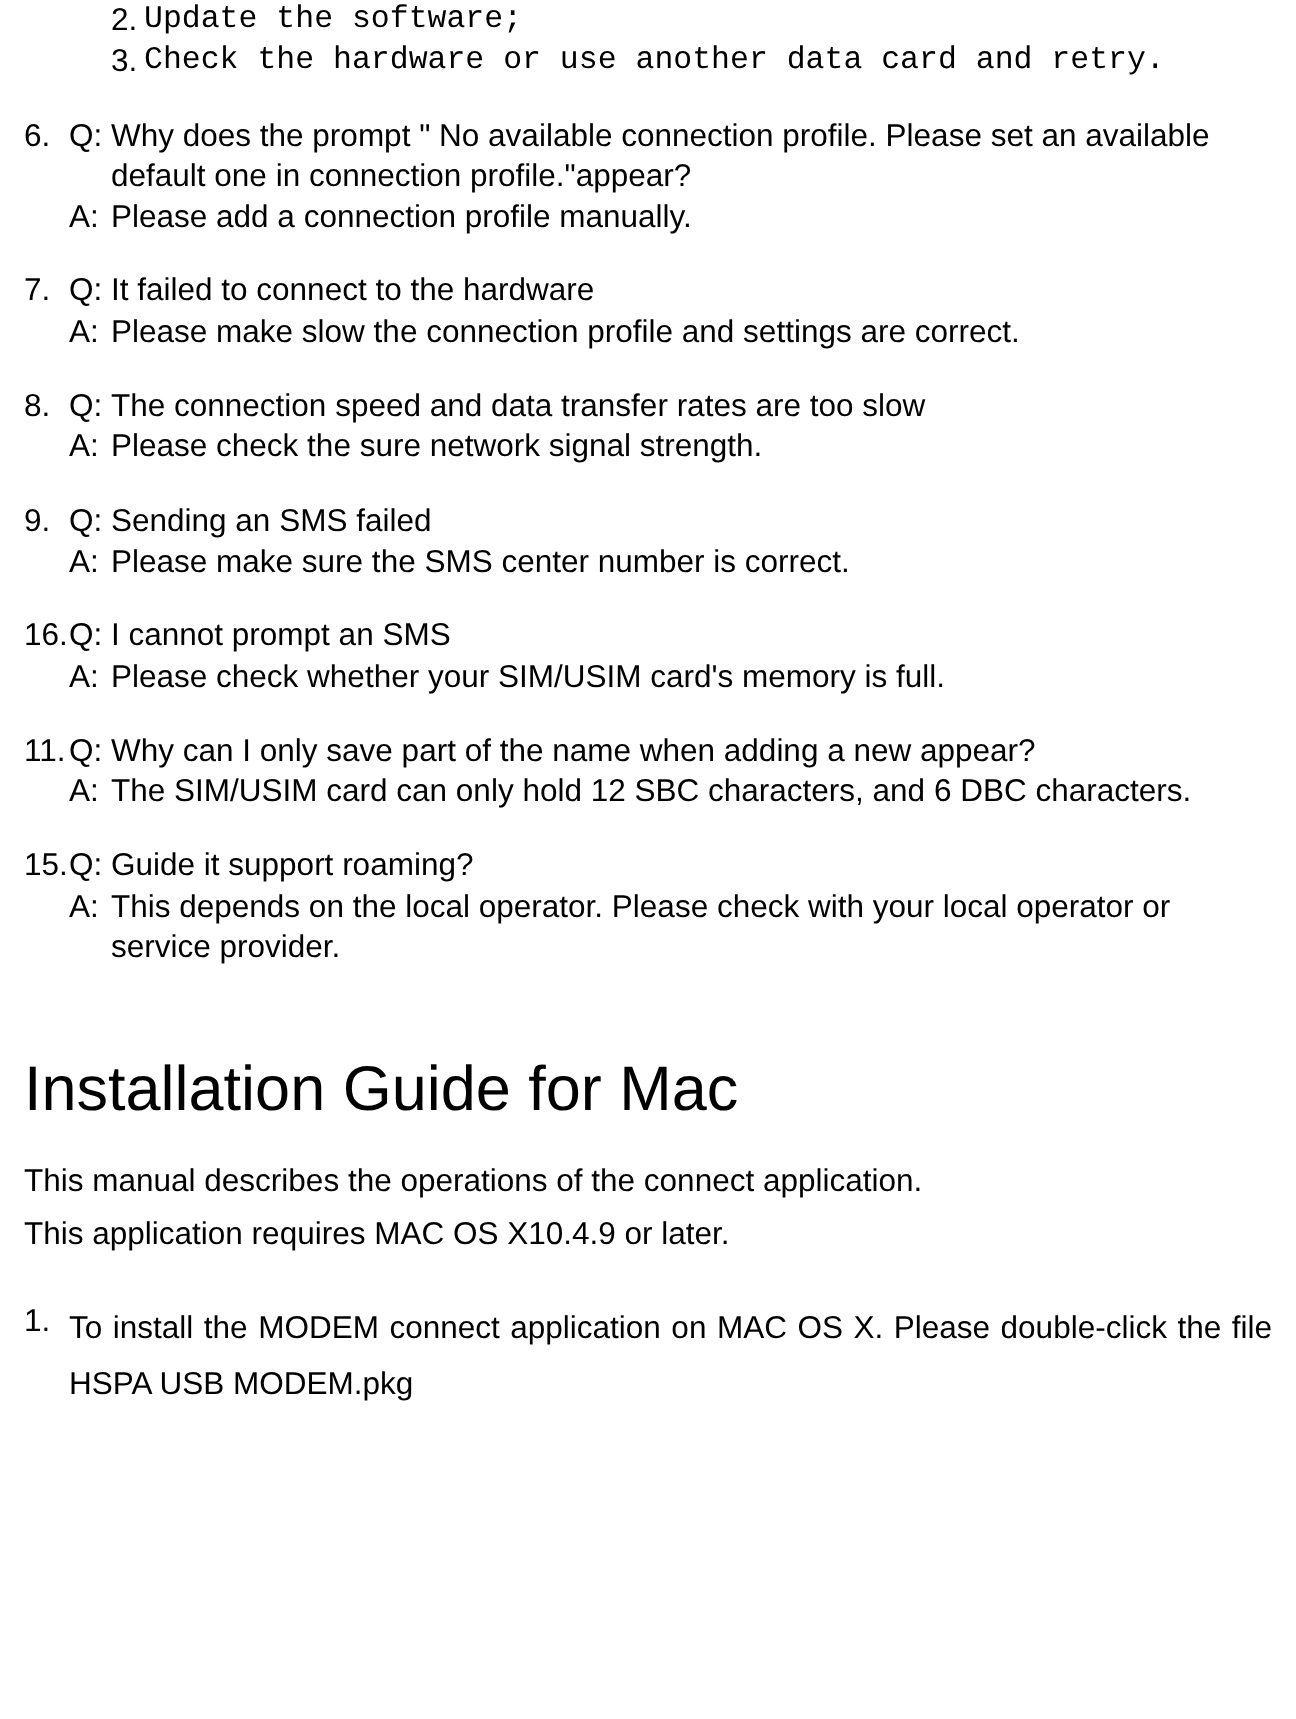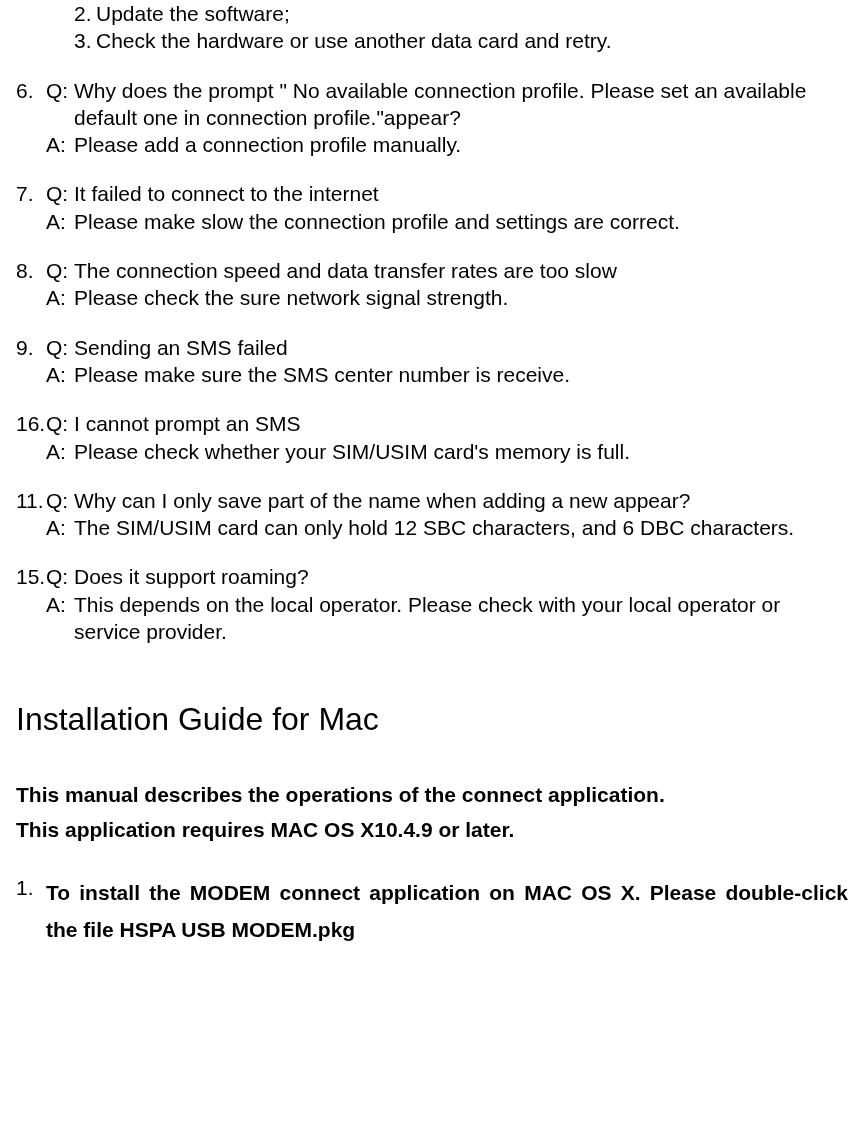--- a/index.html
+++ b/index.html
@@ -30,47 +30,45 @@
       flex: 1;
     }
     .sub-list {
       margin-left: 58px;
     }
     .sub-row { display: flex; }
     .sub-num {
       width: 22px;
       flex-shrink: 0;
     }
-    .sub-text { flex: 1; }
+    .sub-text { flex: 1; font-family: Liberation Mono, monospace; }
     .section-title {
-      font-size: 32px;
+      font-size: 42px;
       font-weight: normal;
       margin-top: 54px;
-      margin-bottom: 40px;
+      margin-bottom: 20px;
     }
     .intro-text {
       font-size: 21px;
       margin-bottom: 8px;
-      font-weight: bold;
     }
     .install-list {
       margin-top: 30px;
     }
     .install-row {
       display: flex;
     }
     .install-num {
       width: 30px;
       flex-shrink: 0;
     }
     .install-text {
       flex: 1;
       text-align: justify;
       line-height: 1.78;
-      font-weight: bold;
     }
   </style>
 </head>
 <body>
 
 <div class="qa-list">
 
   <div class="sub-list">
     <div class="sub-row">
       <div class="sub-num">2.</div>
@@ -94,21 +92,21 @@
       <div class="qa-num"></div>
       <div class="qa-label">A:</div>
       <div class="qa-text">Please add a connection profile manually.</div>
     </div>
   </div>
 
   <div class="qa-item">
     <div class="qa-row">
       <div class="qa-num">7.</div>
       <div class="qa-label">Q:</div>
-      <div class="qa-text">It failed to connect to the internet</div>
+      <div class="qa-text">It failed to connect to the hardware</div>
     </div>
     <div class="qa-row">
       <div class="qa-num"></div>
       <div class="qa-label">A:</div>
       <div class="qa-text">Please make slow the connection profile and settings are correct.</div>
     </div>
   </div>
 
   <div class="qa-item">
     <div class="qa-row">
@@ -125,21 +123,21 @@
 
   <div class="qa-item">
     <div class="qa-row">
       <div class="qa-num">9.</div>
       <div class="qa-label">Q:</div>
       <div class="qa-text">Sending an SMS failed</div>
     </div>
     <div class="qa-row">
       <div class="qa-num"></div>
       <div class="qa-label">A:</div>
-      <div class="qa-text">Please make sure the SMS center number is receive.</div>
+      <div class="qa-text">Please make sure the SMS center number is correct.</div>
     </div>
   </div>
 
   <div class="qa-item">
     <div class="qa-row">
       <div class="qa-num">16.</div>
       <div class="qa-label">Q:</div>
       <div class="qa-text">I cannot prompt an SMS</div>
     </div>
     <div class="qa-row">
@@ -159,21 +157,21 @@
       <div class="qa-num"></div>
       <div class="qa-label">A:</div>
       <div class="qa-text">The SIM/USIM card can only hold 12 SBC characters, and 6 DBC characters.</div>
     </div>
   </div>
 
   <div class="qa-item">
     <div class="qa-row">
       <div class="qa-num">15.</div>
       <div class="qa-label">Q:</div>
-      <div class="qa-text">Does it support roaming?</div>
+      <div class="qa-text">Guide it support roaming?</div>
     </div>
     <div class="qa-row">
       <div class="qa-num"></div>
       <div class="qa-label">A:</div>
       <div class="qa-text">This depends on the local operator. Please check with your local operator or service provider.</div>
     </div>
   </div>
 
 </div>
 

